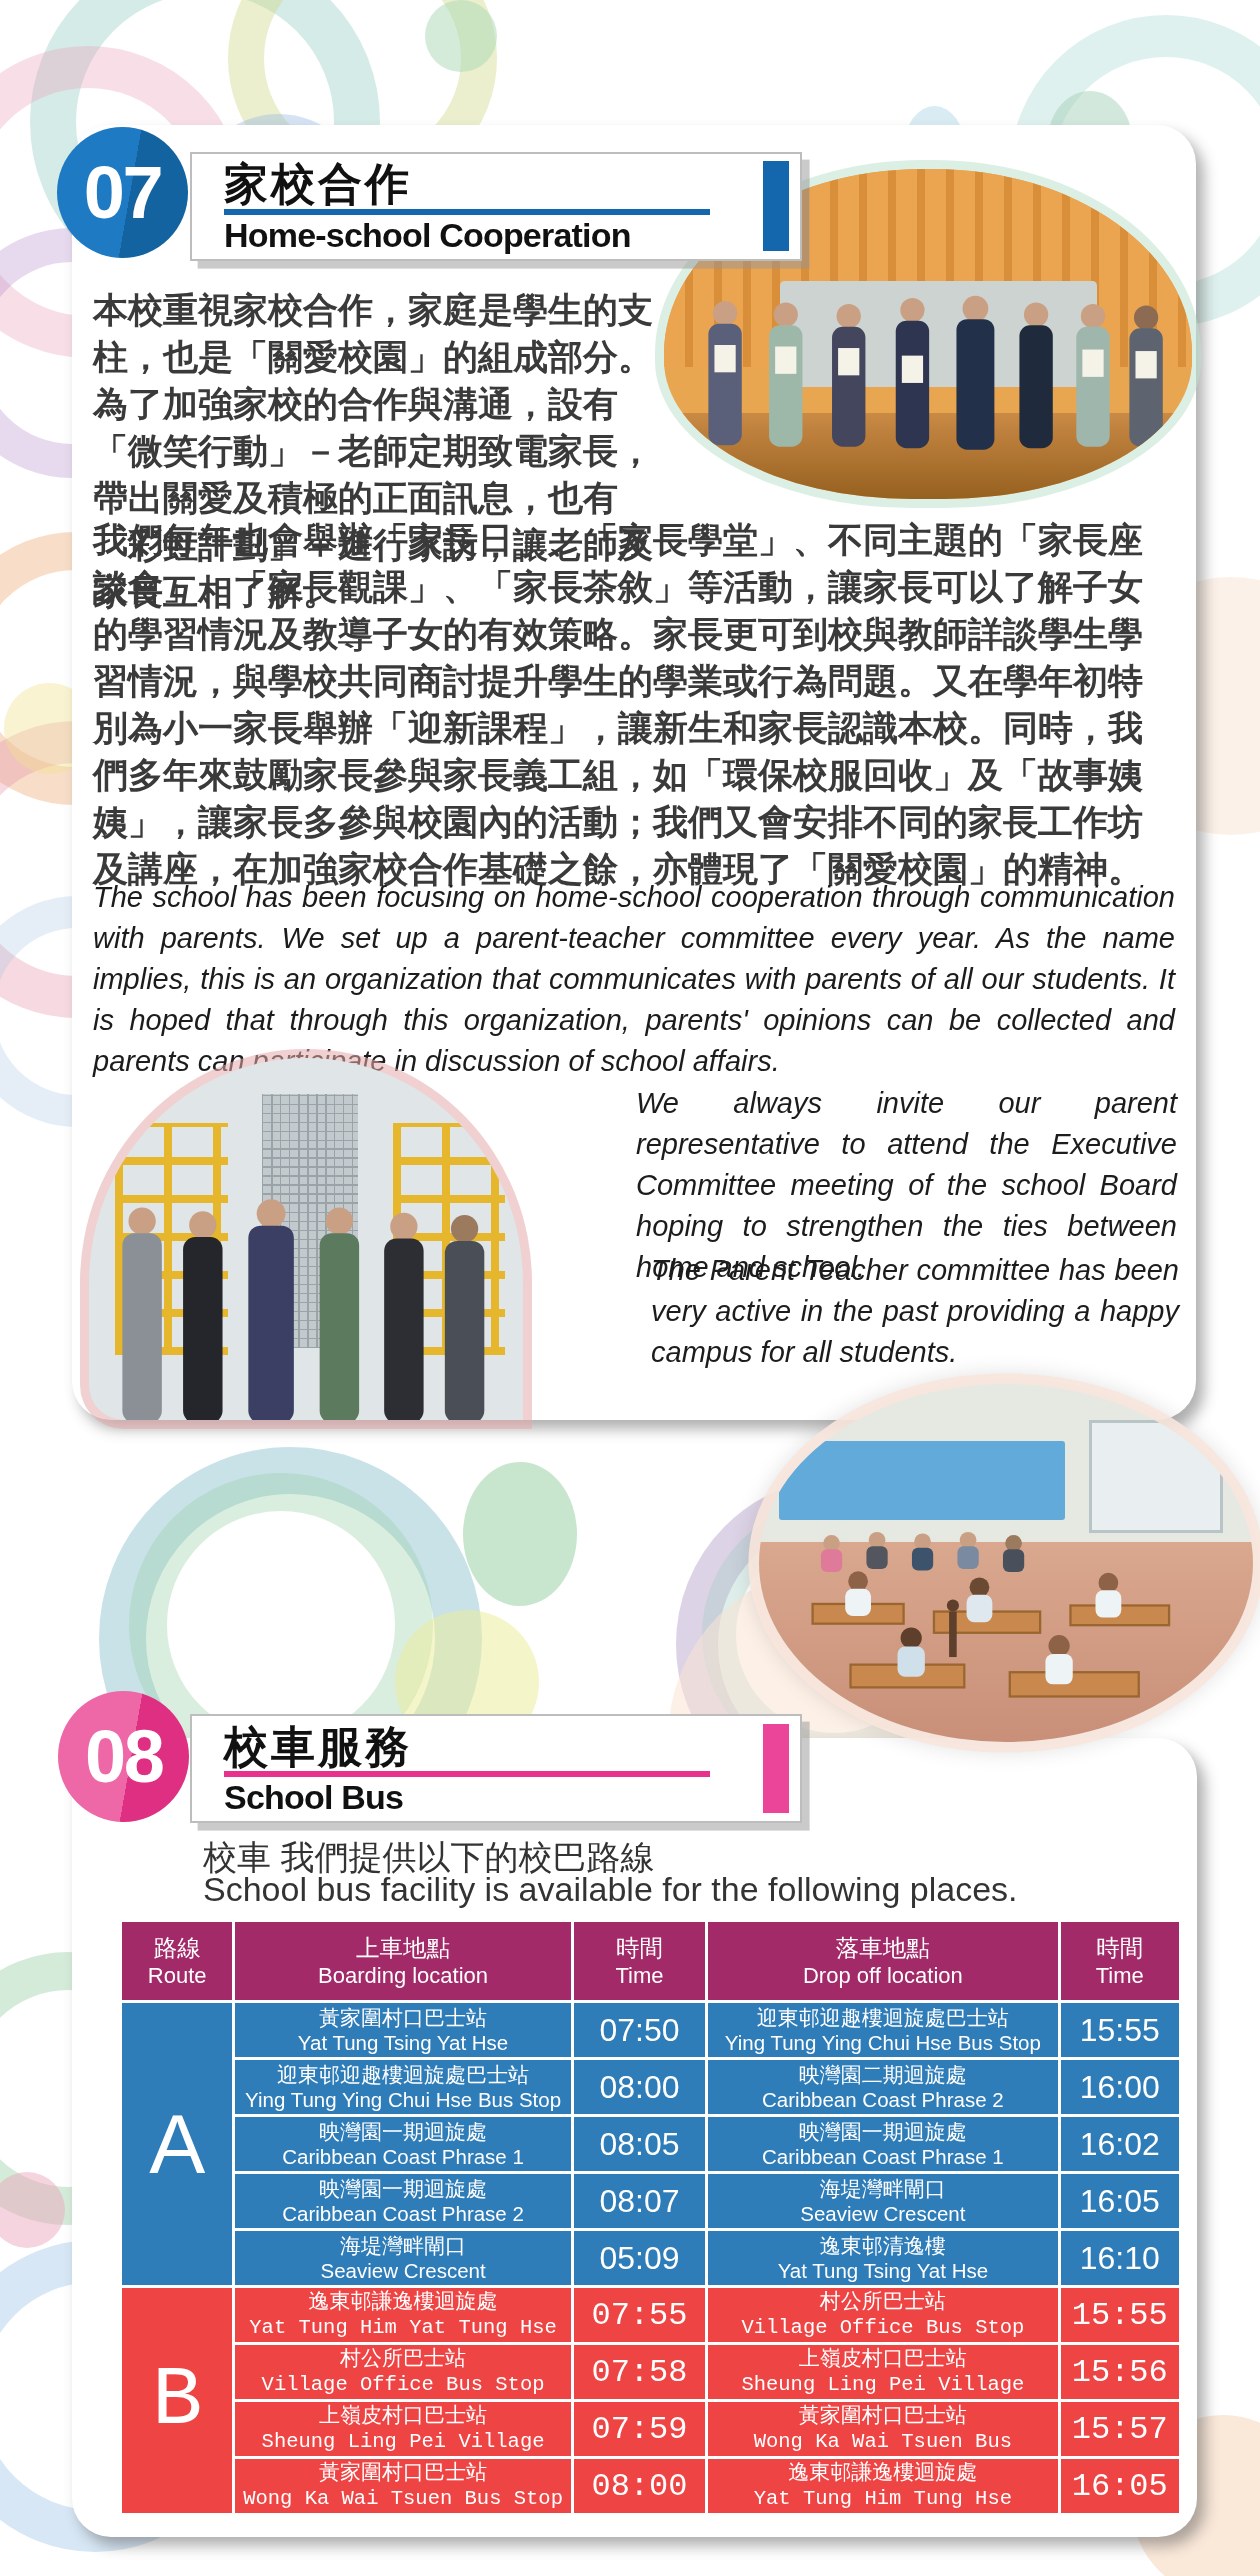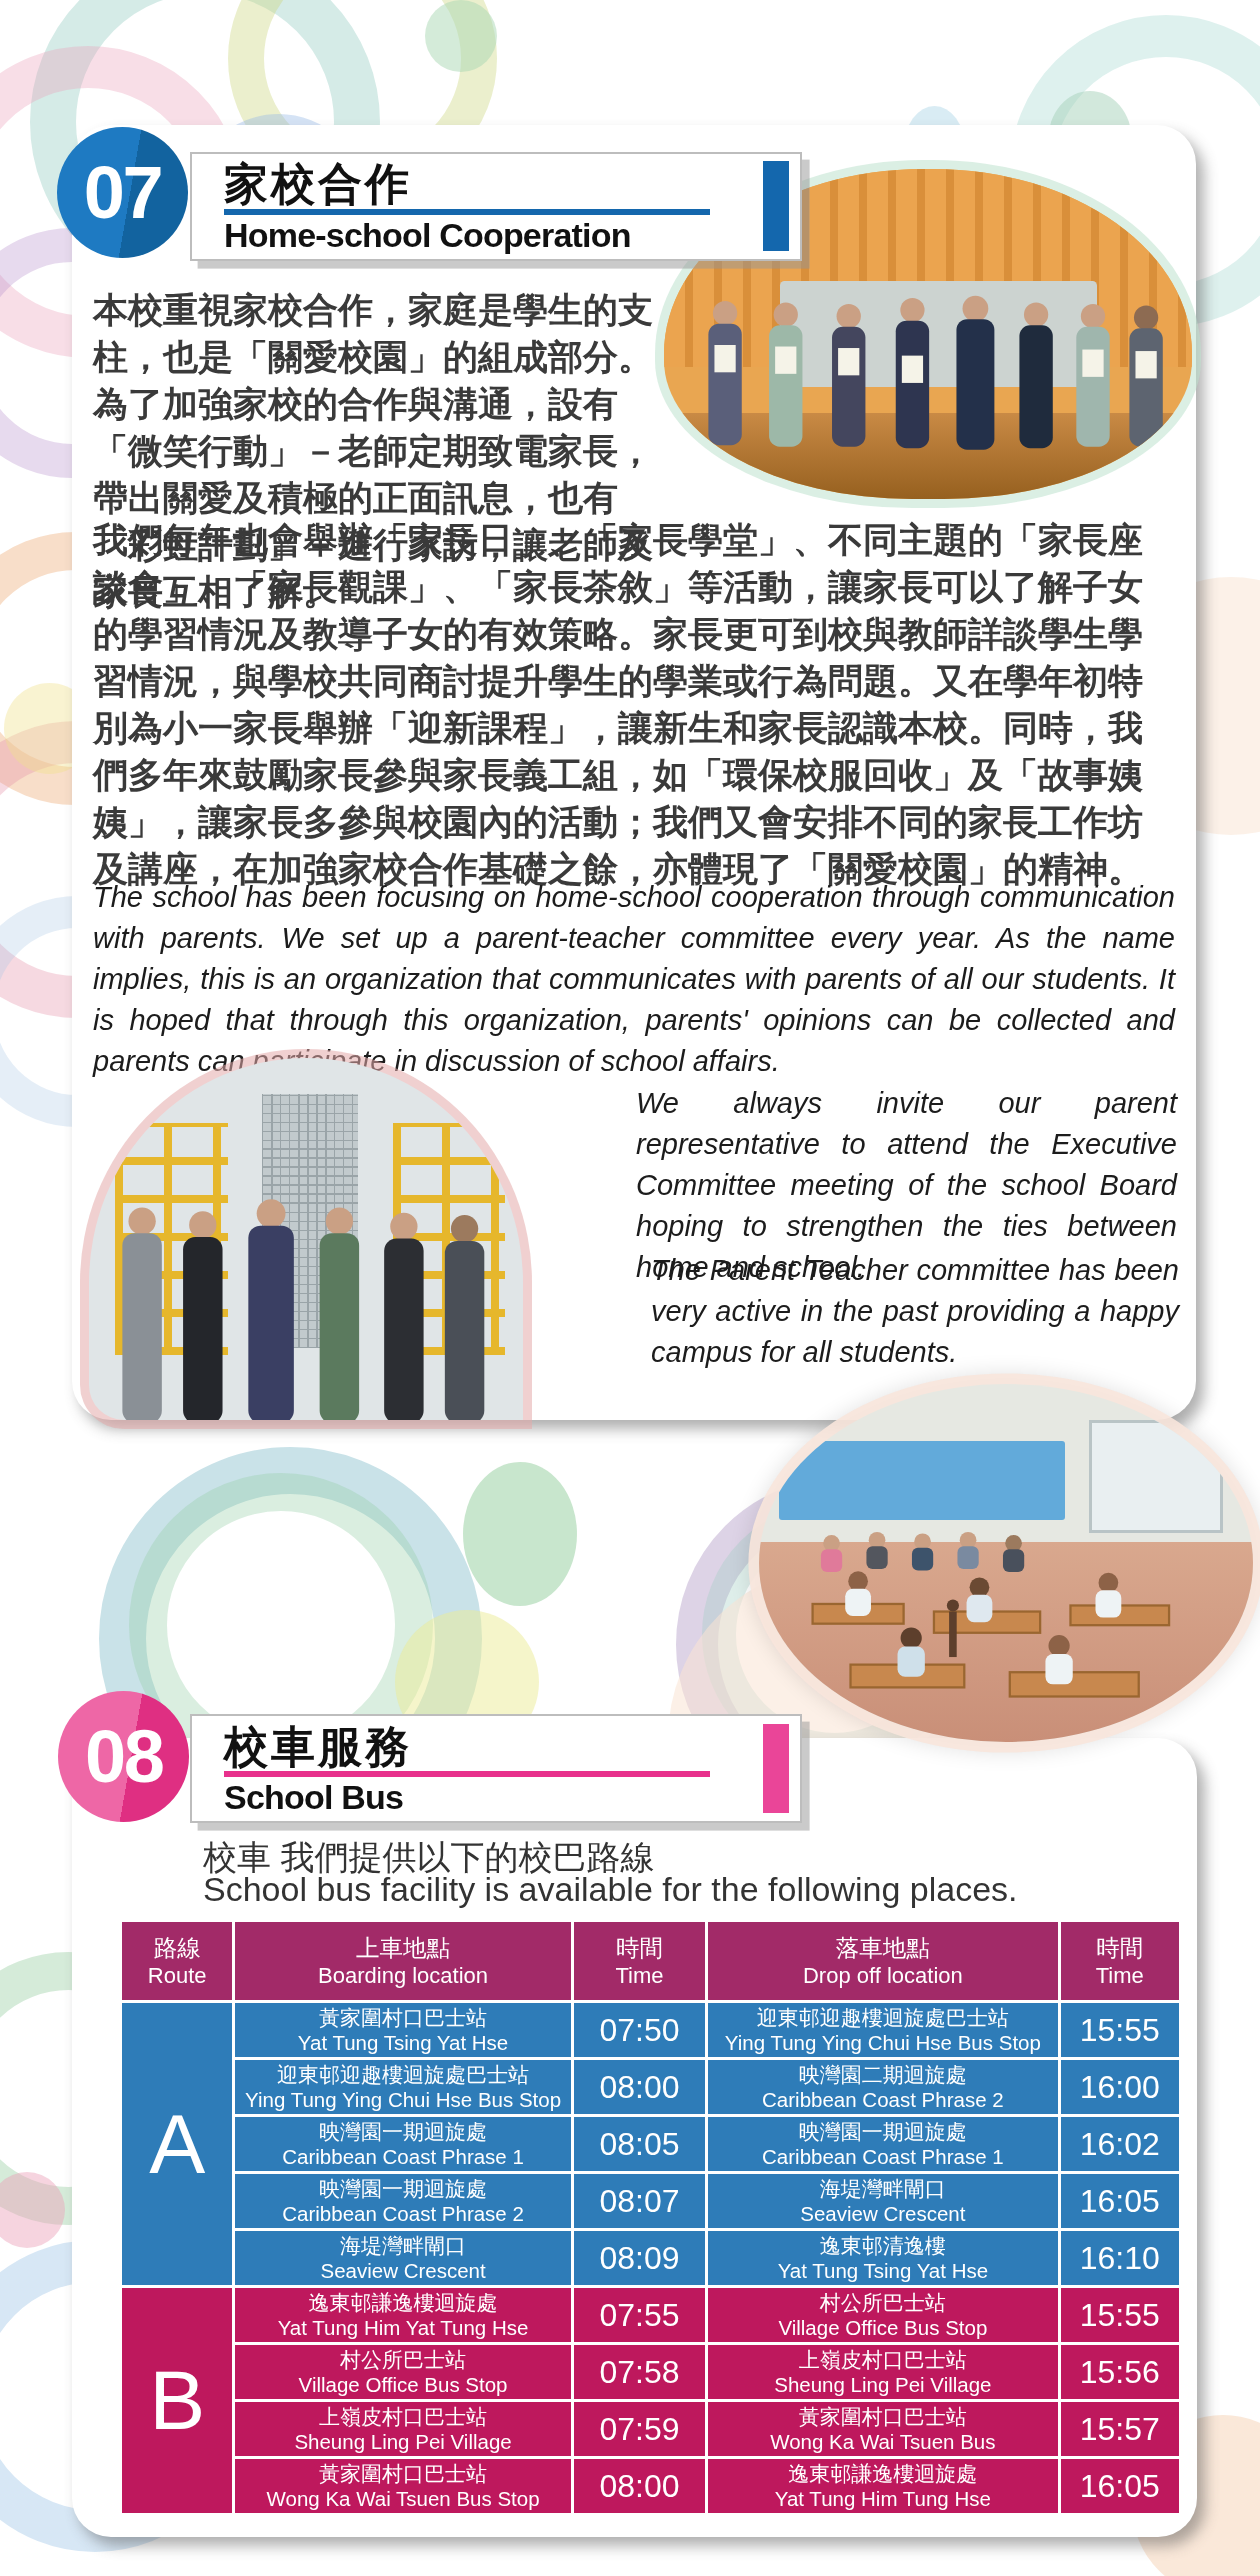--- a/index.html
+++ b/index.html
@@ -79,21 +79,21 @@
 
   
   #bus-table{position:absolute;left:47px;top:181px;border-collapse:separate;
              border-spacing:3.8px;width:1063px;table-layout:fixed;}
   #bus-table th,#bus-table td{padding:0;text-align:center;vertical-align:middle;color:#fff;
              overflow:hidden;}
   #bus-table th{background:#a22a68;height:78px;font-weight:400;}
   #bus-table th .h-zh{display:block;font-size:23.5px;line-height:30px;}
   #bus-table th .h-en{display:block;font-size:22px;line-height:26px;}
   td.ra{background:#2e7cb8;}
-  td.rb{background:#be185d;}
+  td.rb{background:#ef4444;font-family:Liberation Mono, monospace;}
   #bus-table td{height:54px;}
   .loc .c-zh{display:block;font-size:21px;line-height:26px;}
   .loc .c-en{display:block;font-size:20.5px;line-height:23.5px;}
   .time{font-size:32px;font-weight:400;}
   .route-cell{font-size:84px;font-weight:400;}
 </style>
 </head>
 <body>
 
 <div id="page">
@@ -383,21 +383,21 @@
               <span class="c-zh">海堤灣畔閘口</span>
               <span class="c-en">Seaview Crescent</span>
             </td>
         <td class="ra time">16:05</td>
       </tr>
       <tr>
         <td class="ra loc">
               <span class="c-zh">海堤灣畔閘口</span>
               <span class="c-en">Seaview Crescent</span>
             </td>
-        <td class="ra time">08:09</td>
+        <td class="ra time">05:09</td>
         <td class="ra loc">
               <span class="c-zh">逸東邨清逸樓</span>
               <span class="c-en">Yat Tung Tsing Yat Hse</span>
             </td>
         <td class="ra time">16:10</td>
       </tr>
 
       <tr>
         <td rowspan="4" class="rb route-cell">B</td>
         <td class="rb loc">

